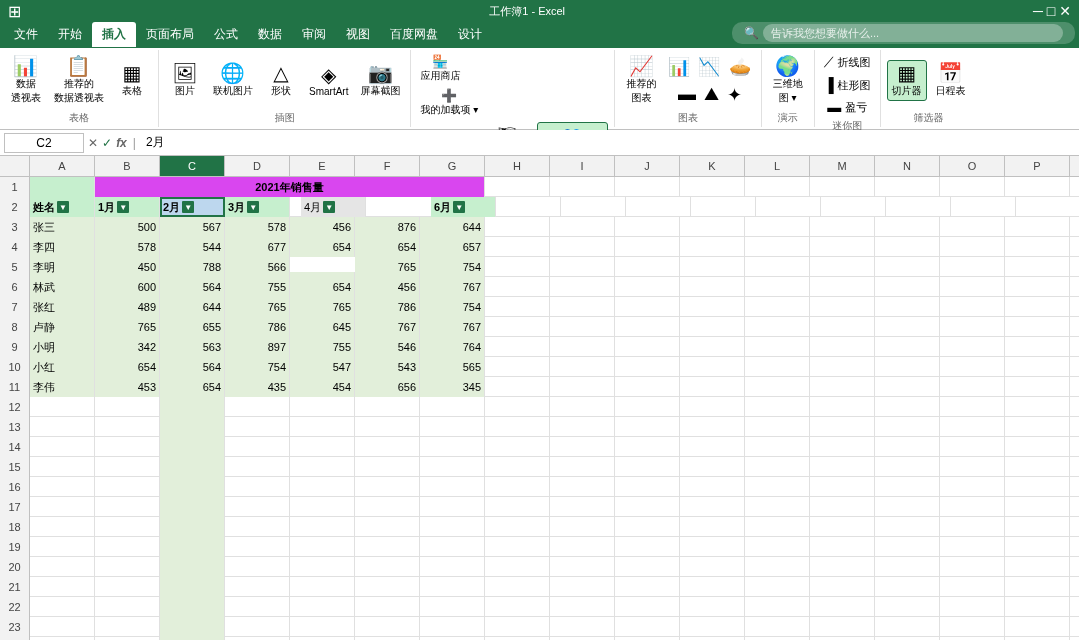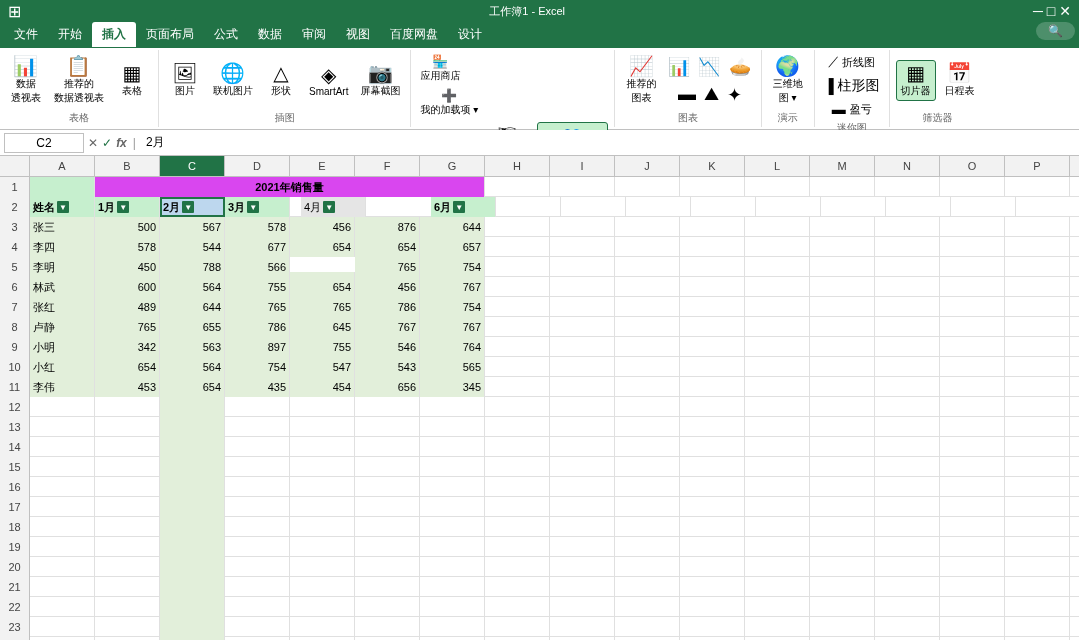--- a/index.html
+++ b/index.html
@@ -246,20 +246,21 @@
     <div class="ribbon-tab">公式</div>
     <div class="ribbon-tab">数据</div>
     <div class="ribbon-tab">审阅</div>
     <div class="ribbon-tab">视图</div>
     <div class="ribbon-tab">百度网盘</div>
     <div class="ribbon-tab">设计</div>
     <div style="flex:1;"></div>
     <div style="display:flex; align-items:center; padding-bottom:4px;">
       <div style="background:rgba(255,255,255,0.2); border-radius:10px; padding:2px 12px; display:flex; align-items:center; gap:4px;">
         <span style="color:white; font-size:12px;">🔍</span>
+        <input class="search-input" type="text" placeholder="告诉我您想要做什么..." style="">
       </div>
     </div>
   </div>
 
   <div class="ribbon">
 
     <div class="ribbon-group">
       <div class="ribbon-group-items">
         <div class="ribbon-btn">
           <div style="display:flex; flex-direction:column; align-items:center;">
@@ -381,21 +382,21 @@
     </div>
 
     <div class="ribbon-group">
       <div class="ribbon-group-items" style="flex-direction:column; gap:2px;">
         <div class="ribbon-btn-small" style="flex-direction:row; gap:4px;">
           <span style="font-size:14px;">⟋</span>
           <span style="font-size:11px;">折线图</span>
         </div>
         <div class="ribbon-btn-small" style="flex-direction:row; gap:4px;">
           <span style="font-size:14px;">▐</span>
-          <span style="font-size:14px;">柱形图</span>
+          <span style="font-size:11px;">柱形图</span>
         </div>
         <div class="ribbon-btn-small" style="flex-direction:row; gap:4px;">
           <span style="font-size:14px;">▬</span>
           <span style="font-size:11px;">盈亏</span>
         </div>
       </div>
       <div class="ribbon-group-label">迷你图</div>
     </div>
 
     <div class="ribbon-group">

